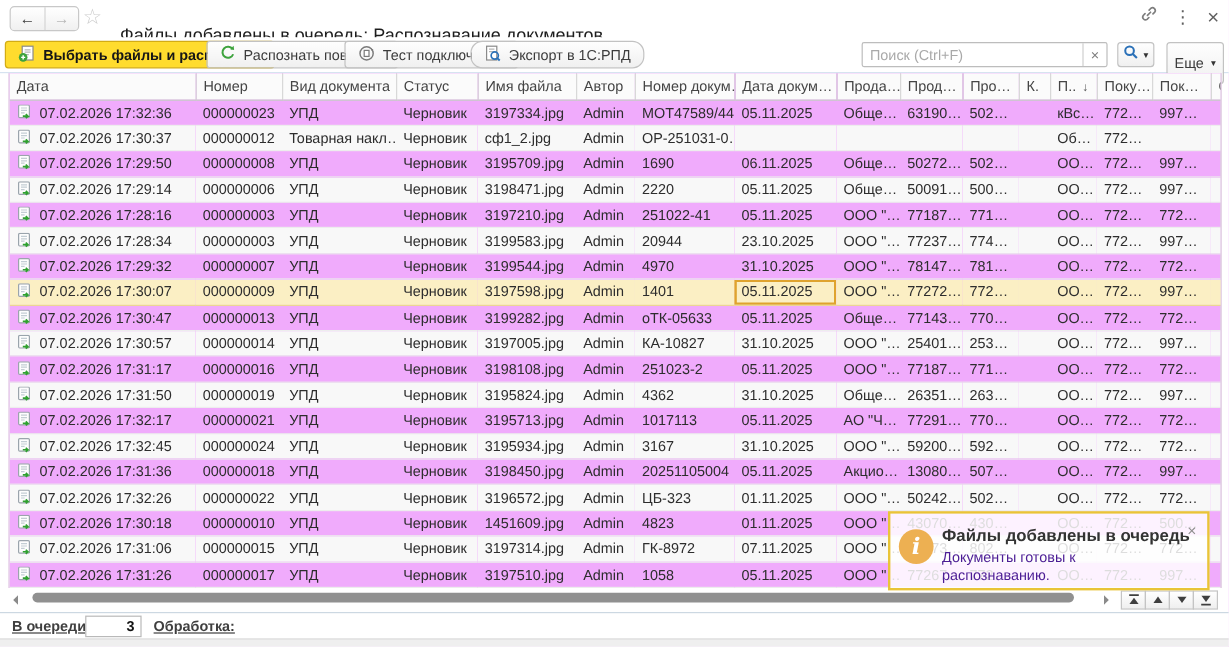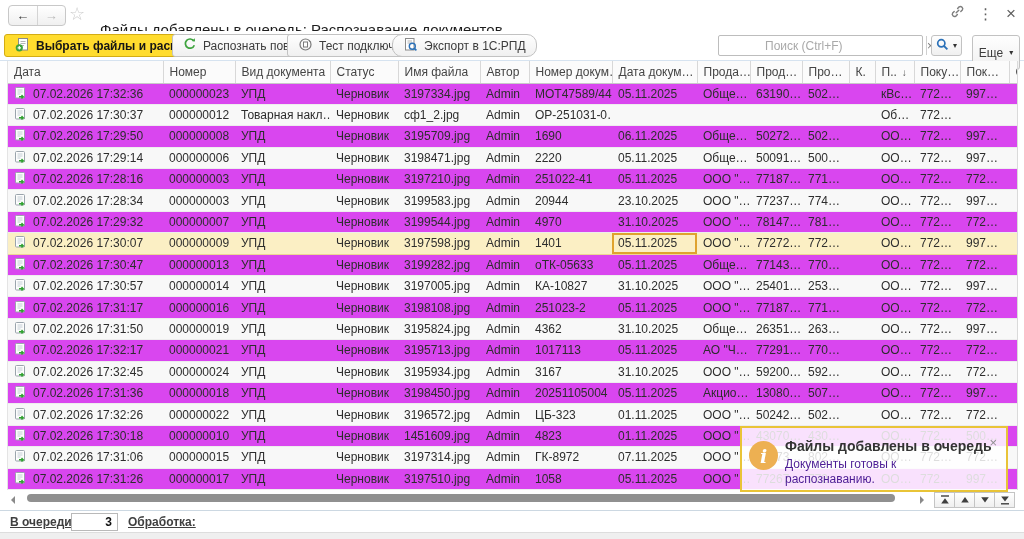--- a/index.html
+++ b/index.html
@@ -33,34 +33,34 @@
     font-family:"Liberation Sans", sans-serif; white-space:nowrap; }
   .tb-primary { left:4px; background:#ffdc2e; border-color:#d3ac14; font-weight:bold; color:#161616; }
   .tb-b2 { left:172px; }
   .tb-b3 { left:287px; }
   .tb-b4 { left:392px;border-radius:10px; }
   .caret { font-size:8px; color:#333; margin-left:2px; }
 
   .search-box { position:absolute; left:718px; top:4px; width:205px; height:21px;
     border:1px solid #bdbdbd; border-radius:2px; background:#fff; display:flex; align-items:stretch; }
   .search-box input { flex:1; border:0; outline:none; padding:0 6px; font-size:12px;
-    color:#333; font-family:"Liberation Sans", sans-serif; background:transparent;margin-left:40px; }
+    color:#333; font-family:"Liberation Sans", sans-serif; background:transparent; }
   .search-box input::placeholder { color:#a9a9a9; }
   .search-clear { width:20px; border-left:1px solid #cfcfcf; display:flex; align-items:center;
     justify-content:center; font-size:12px; color:#7d7d7d; }
   .search-btn { position:absolute; left:931px; top:4px; width:31px; height:21px;
     border:1px solid #c2c2c2; border-radius:3px; background:linear-gradient(#fefefe,#f0f0f0);
     display:flex; align-items:center; justify-content:center; gap:2px; }
   .more-btn { position:absolute; left:972px; top:4px; width:48px; height:35px;
     border:1px solid #c2c2c2; border-radius:3px; background:linear-gradient(#fefefe,#f0f0f0);
     display:flex; align-items:center; justify-content:center; gap:4px; font-size:12px; color:#3c3c3c; }
 
   
   .grid-wrap { position:absolute; top:61px; left:7px; width:1011px; height:429px;
-    overflow:hidden; border-left:1px solid #e4e4e4; border-right:1px solid #dadada; background:#d946ef; }
+    overflow:hidden; border-left:1px solid #e4e4e4; border-right:1px solid #dadada; background:#f0abfc; }
   table.grid { border-collapse:collapse; table-layout:fixed; width:1021px; }
   .grid td { overflow:hidden; white-space:nowrap; text-overflow:clip; }
   .grid thead td { height:22px; padding:2px 6px; font-size:12px; color:#454545;
     background:#fbfbfb; border-right:1px solid #d8d8d8; border-bottom:1px solid #c9c9c9; }
   .grid thead td .sort { font-size:10px; color:#555; margin-left:5px; }
   .grid tbody td { height:21.4px; padding:0 6px; font-size:12px; color:#2d2d2d;
     border-bottom:1px solid #ededed; }
   .grid tbody tr:nth-child(even) { background:#f8f8f8; }
   .grid tbody tr.sel, .grid tbody tr.sel td { background:#fbefc4; border-bottom-color:#ecd694; }
   .grid tbody td.focus { box-shadow:inset 0 0 0 2px #dfa32e; background:#fdf0bb; }

